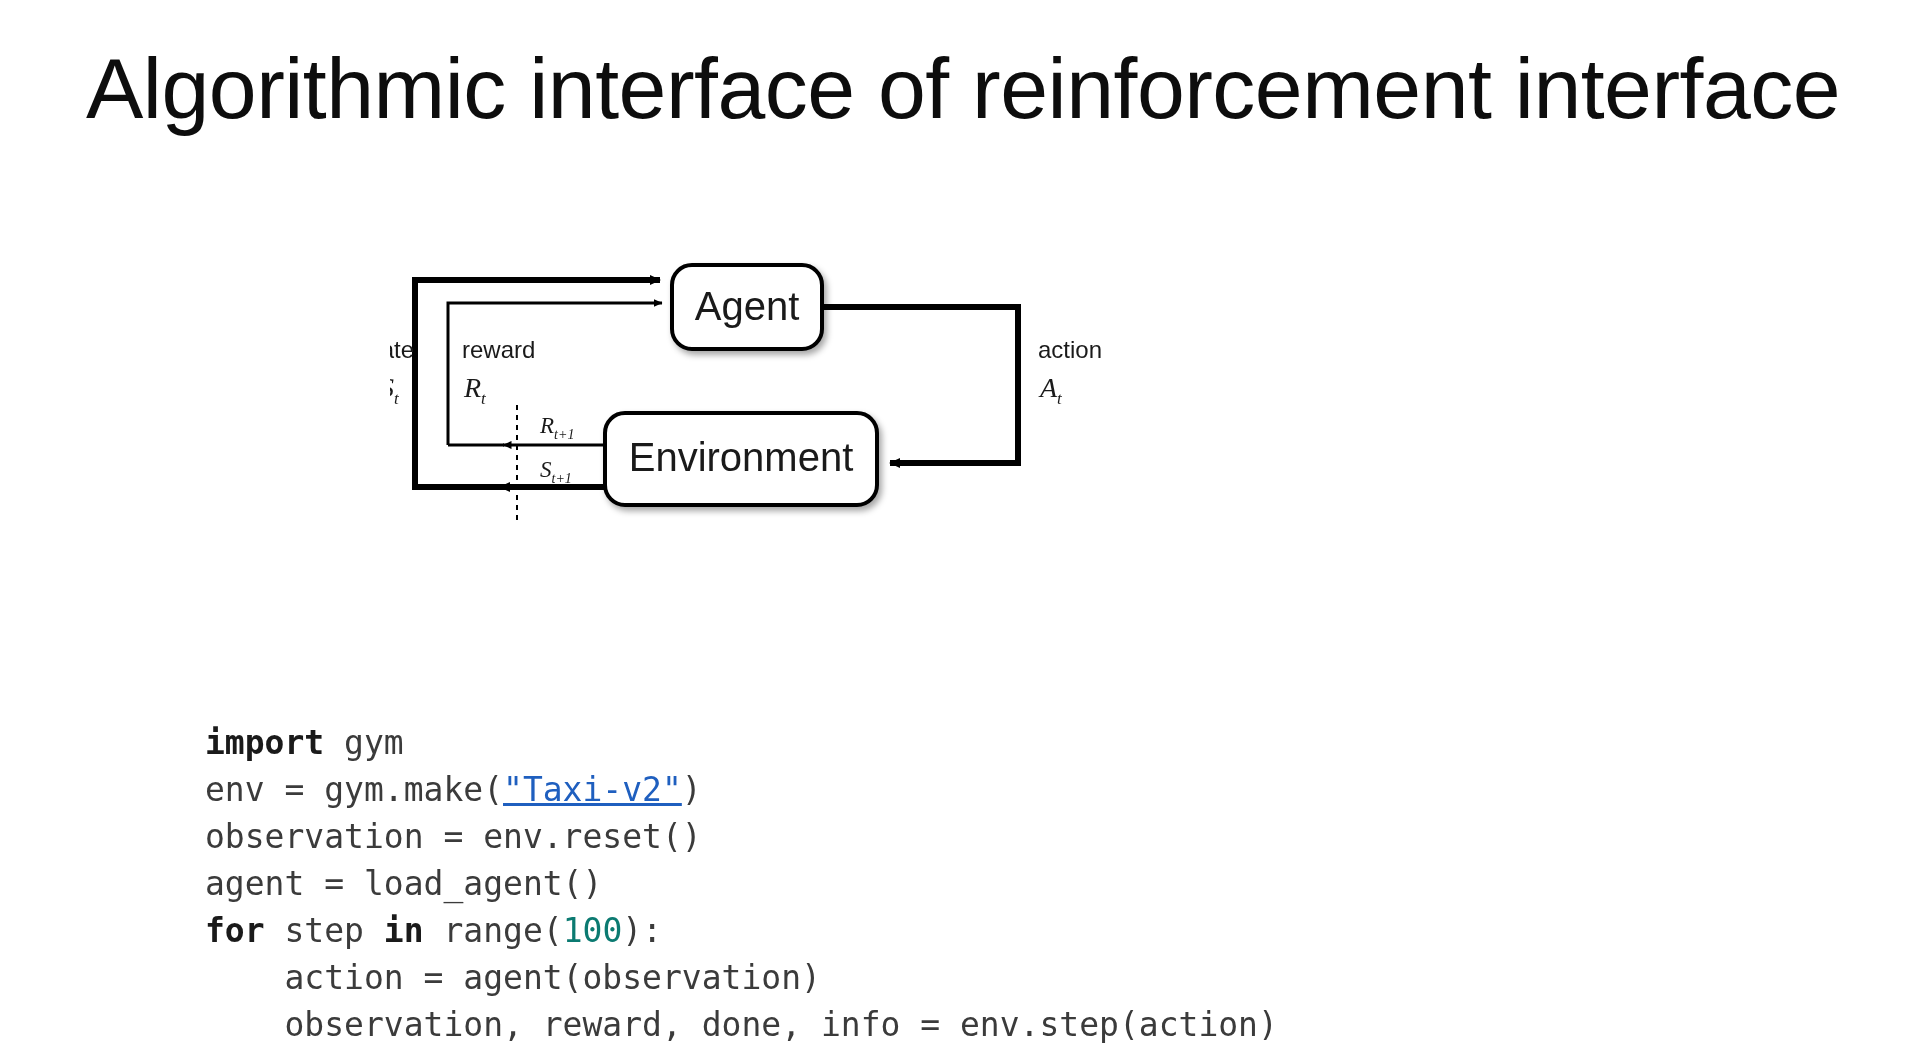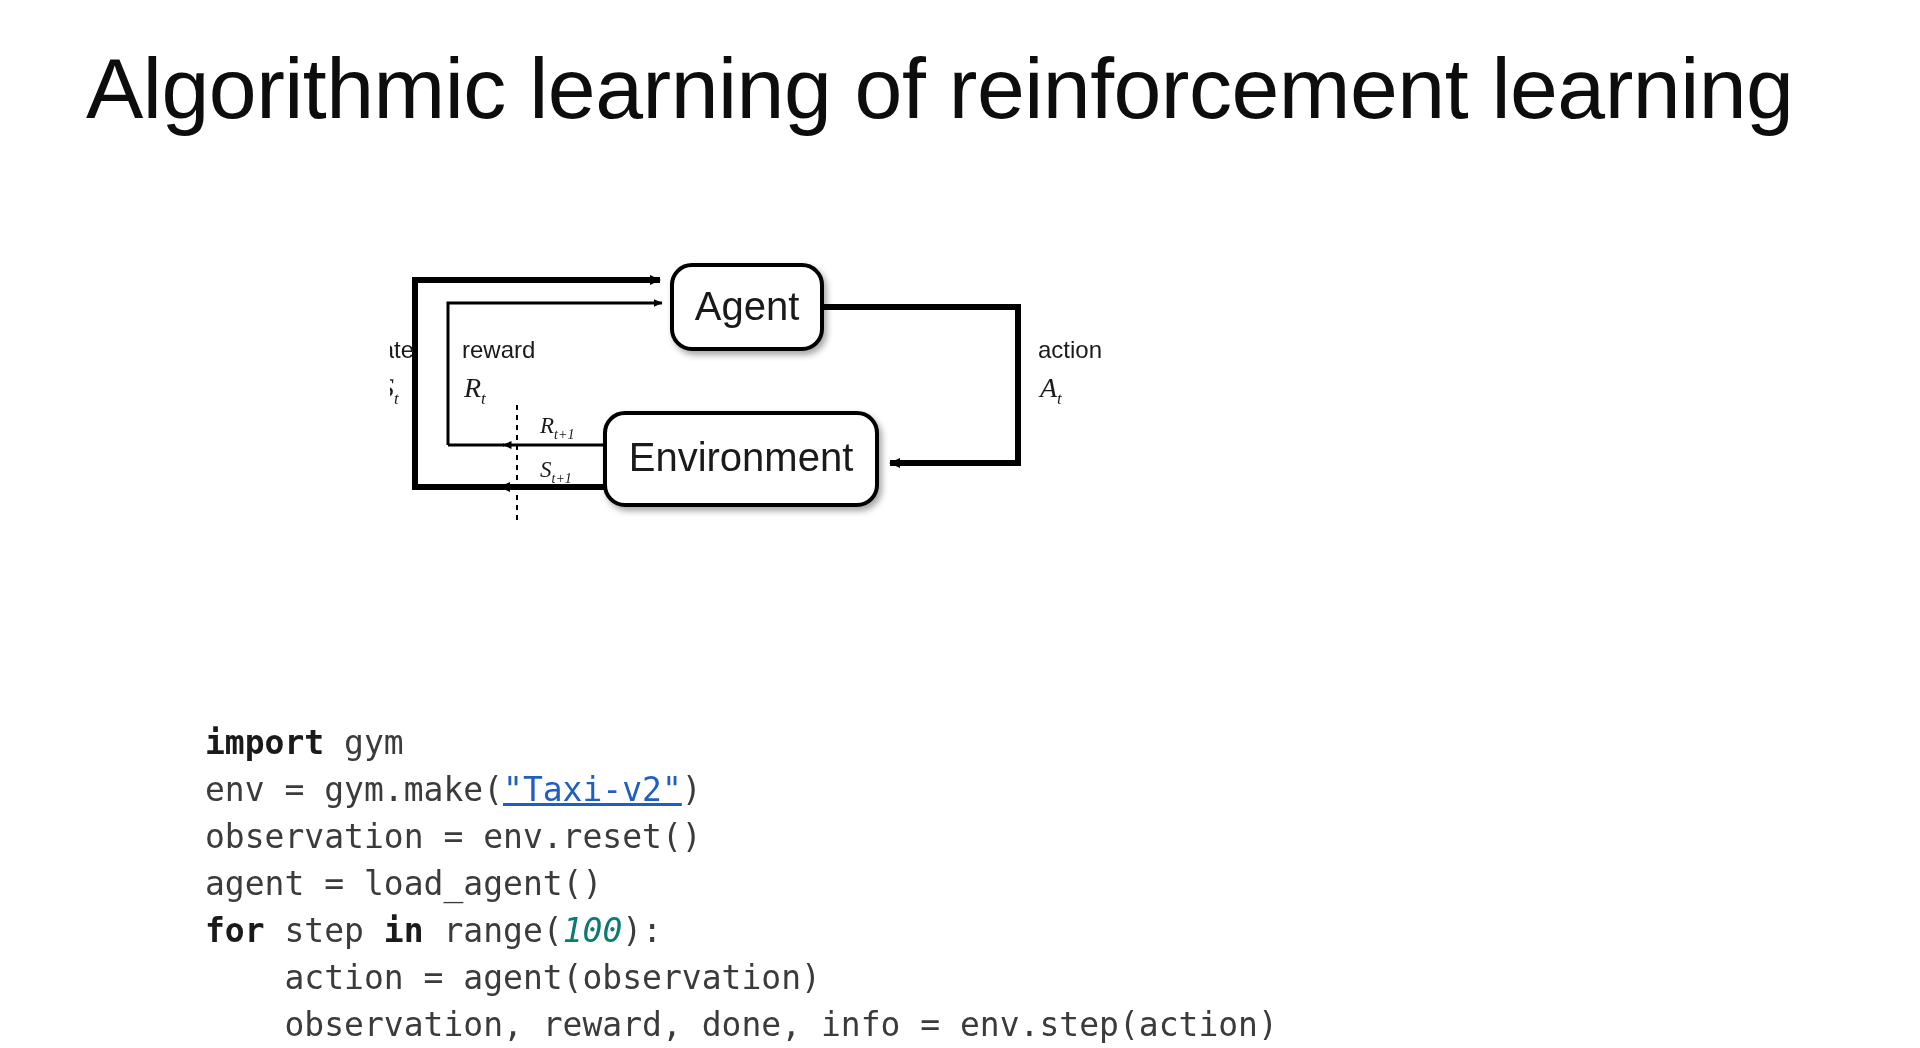--- a/index.html
+++ b/index.html
@@ -90,34 +90,33 @@
     line-height: 47px;
     color: #3b3b3b;
     white-space: pre;
   }
   #code-block .kw {
     font-weight: bold;
     color: #1a1a1a;
   }
   #code-block .num {
     color: #0b7a71;
-    font-style: italic;
   }
   #code-block .lnk {
     color: #1f5fbf;
     text-decoration: underline;
   }
   #code-block .ln {
     display: block;
   }
 </style>
 </head>
 <body>
 
-<div id="slide-title">Algorithmic learning of reinforcement learning</div>
+<div id="slide-title">Algorithmic interface of reinforcement interface</div>
 
 <div id="diagram">
   <svg viewBox="0 0 1000 345" xmlns="http://www.w3.org/2000/svg">
     <defs>
       <marker id="arrowBig" markerWidth="12" markerHeight="12" refX="10" refY="5" orient="auto" markerUnits="userSpaceOnUse">
         <path d="M0,0 L11,5 L0,10 z" fill="#000"></path>
       </marker>
       <marker id="arrowSmall" markerWidth="10" markerHeight="10" refX="8.5" refY="4" orient="auto" markerUnits="userSpaceOnUse">
         <path d="M0,0 L9,4 L0,8 z" fill="#000"></path>
       </marker>

